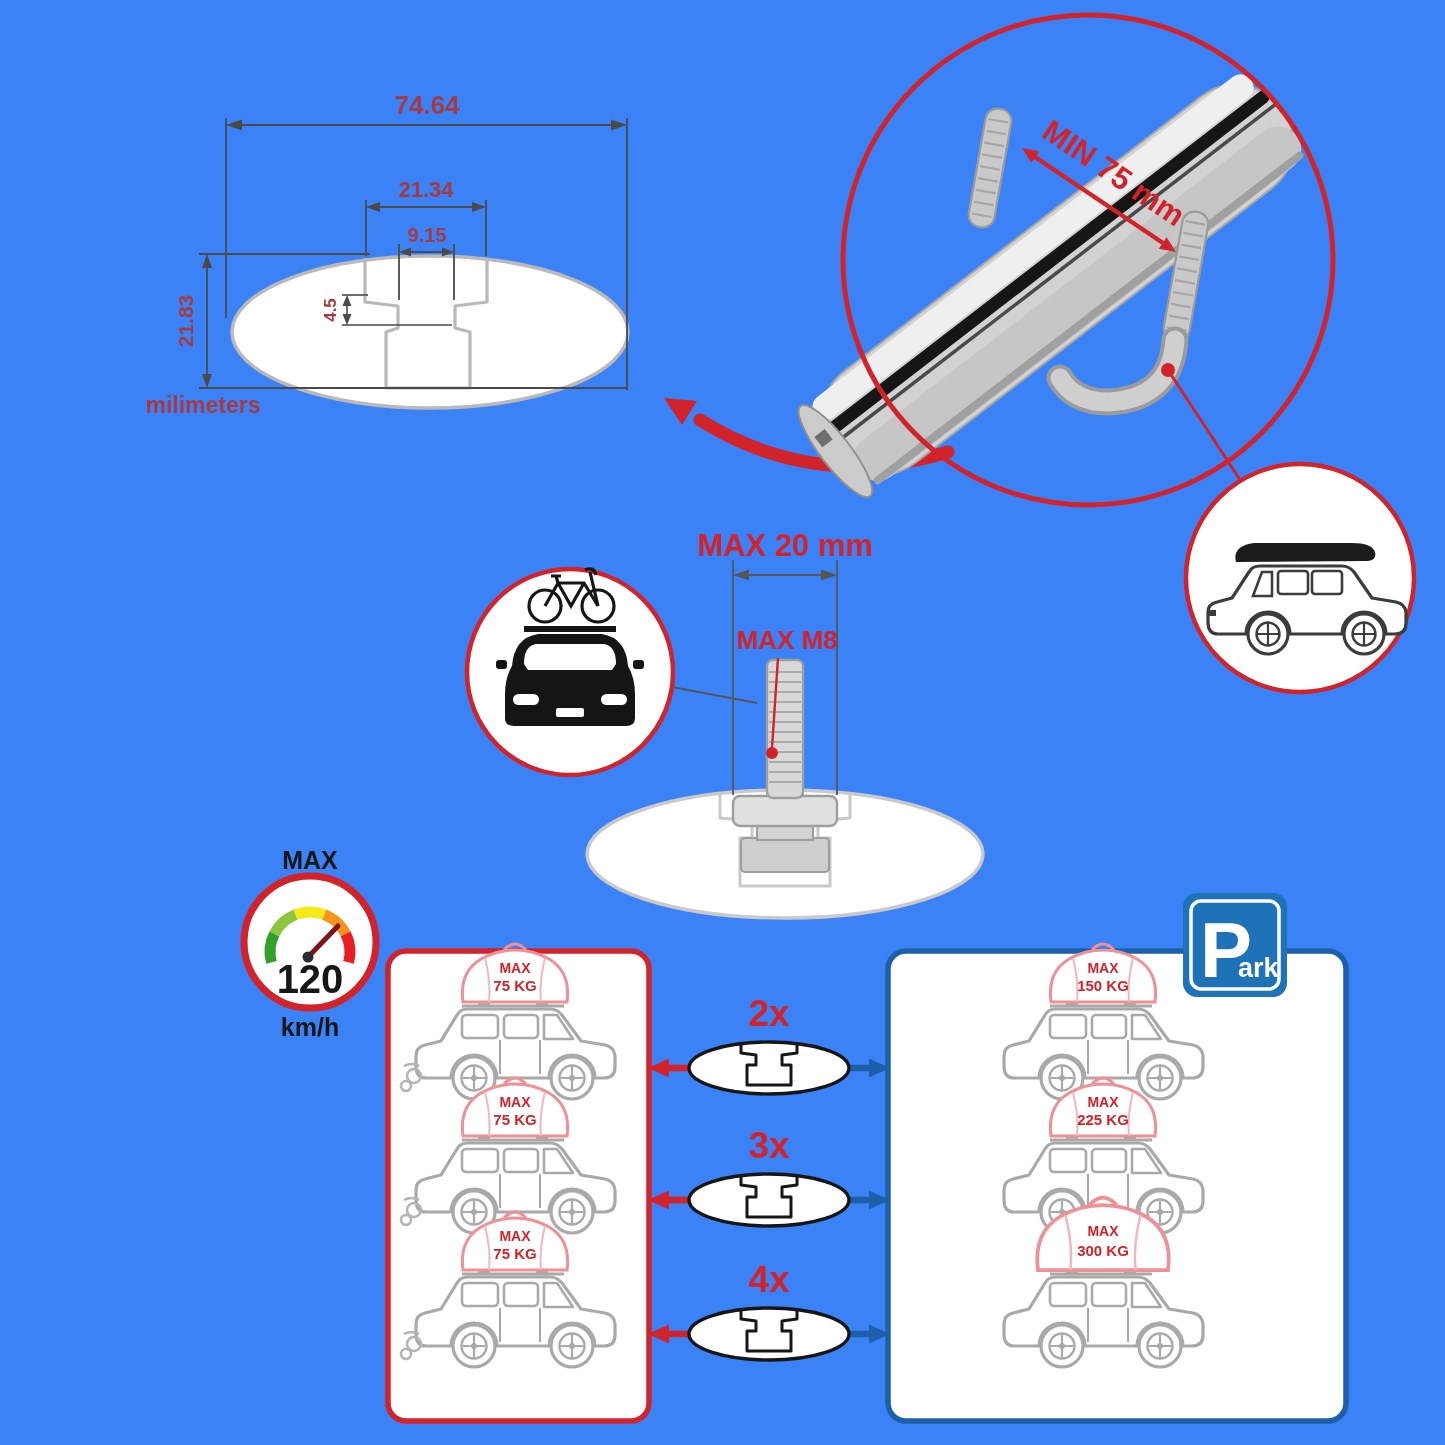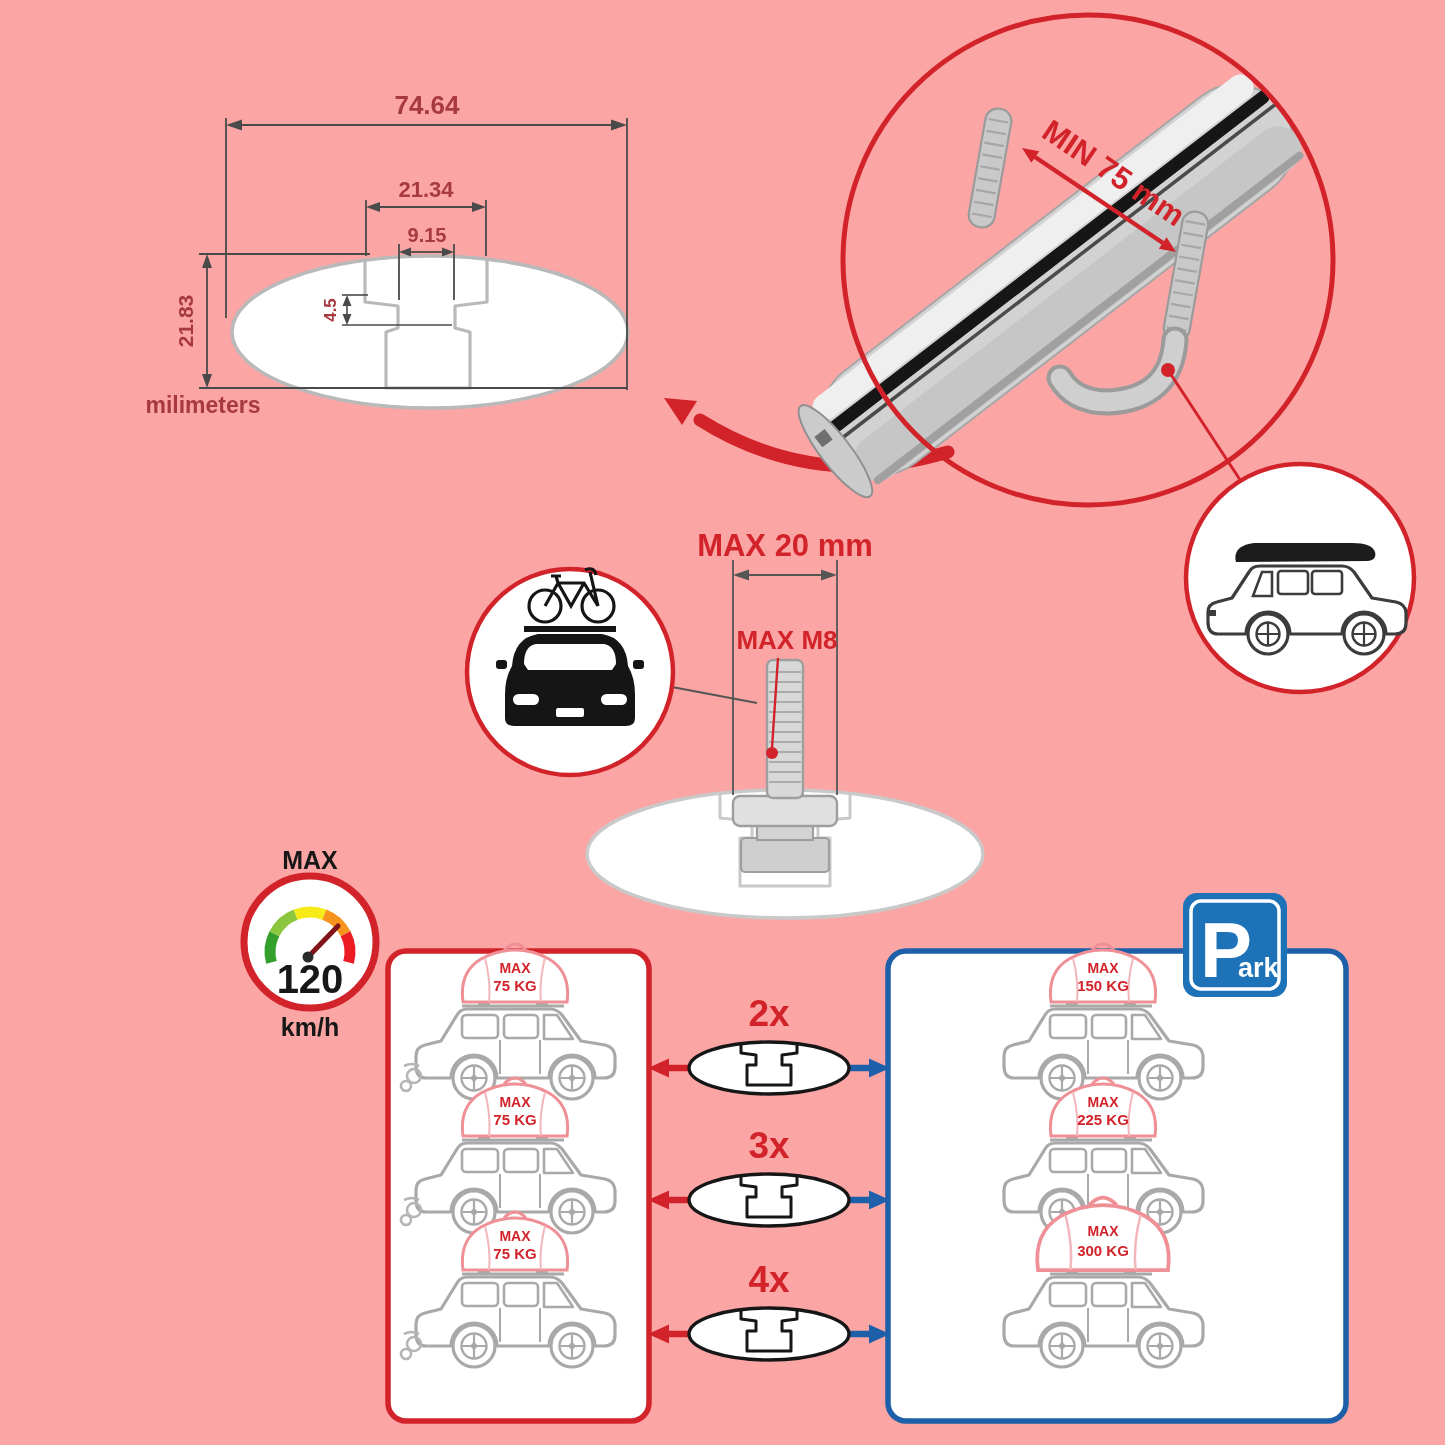--- a/index.html
+++ b/index.html
@@ -1,16 +1,16 @@
 <!DOCTYPE html>
 <html><head>
 <meta charset="utf-8">
 <style>
   html,body{margin:0;padding:0;background:#ffffff;}
-  .canvas{position:relative;width:1445px;height:1445px;background:#fca5a5;overflow:hidden;}
+  .canvas{position:relative;width:1445px;height:1445px;background:#3b82f6;overflow:hidden;}
   svg{position:absolute;left:0;top:0;}
   text{font-family:"Liberation Sans", sans-serif;}
   .dim-num{fill:#a63a40;font-weight:700;text-anchor:middle;}
   .red-label{fill:#d2232a;font-weight:700;text-anchor:middle;}
   .bundle-max{fill:#d2232a;font-weight:700;font-size:14px;text-anchor:middle;}
   .bundle-kg{fill:#d2232a;font-weight:700;font-size:15px;text-anchor:middle;}
   .count{fill:#d2232a;font-weight:700;font-size:37px;text-anchor:middle;}
   .black-label{fill:#171717;font-weight:700;text-anchor:middle;}
 </style>
 </head>

